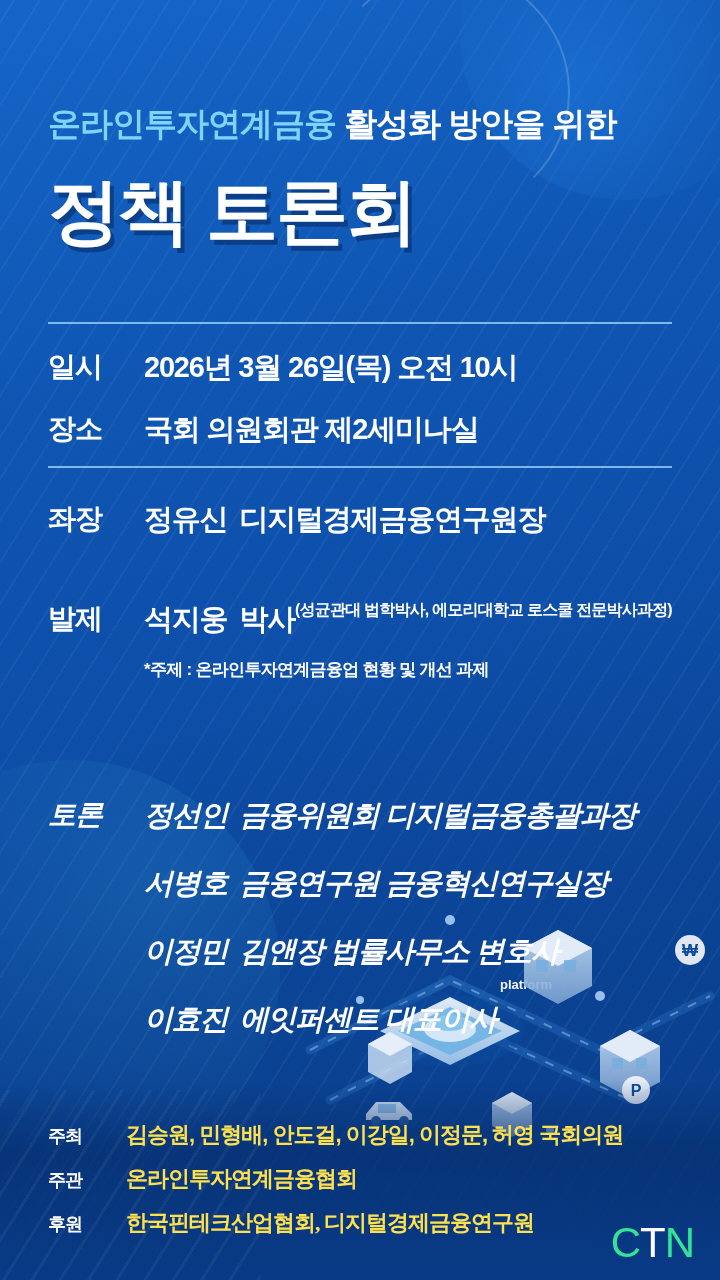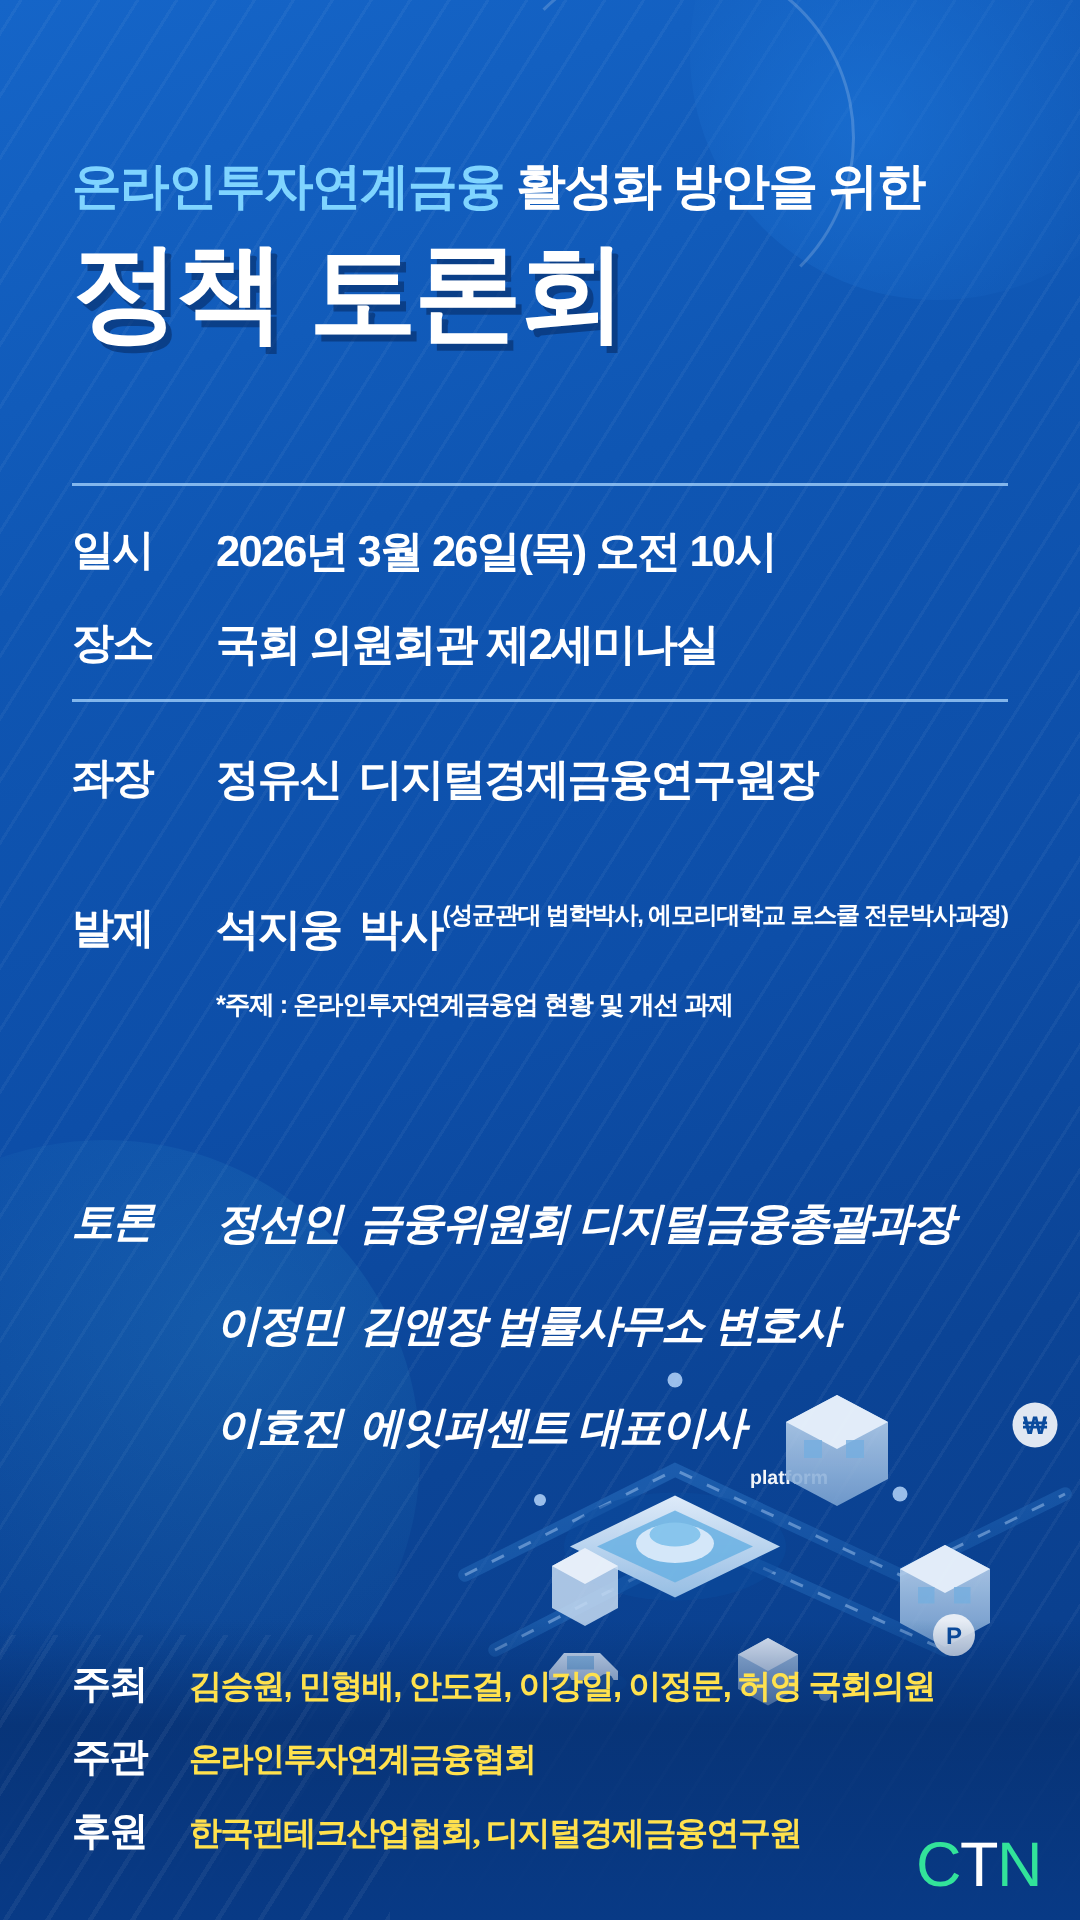--- a/index.html
+++ b/index.html
@@ -109,21 +109,21 @@
     font-weight: bold;
     letter-spacing: -1px;
     line-height: 1.2;
     color: #ffffff;
     white-space: nowrap;
   }
   .headline-sub .hl-blue {
     color: #7fd4ff;
   }
   .headline-main {
-    margin-top: 14px;
+    margin-top: 30px;
     font-size: 72px;
     font-weight: bold;
     letter-spacing: -2px;
     line-height: 1.05;
     color: #ffffff;
     text-shadow: 4px 5px 0 rgba(5,40,95,0.55);
     white-space: nowrap;
   }
 
   
@@ -195,21 +195,21 @@
   }
   .f-row {
     display: flex;
     align-items: baseline;
     white-space: nowrap;
   }
   .f-row + .f-row { margin-top: 14px; font-family: Liberation Serif, serif; }
   .f-label {
     color: #ffffff;
     font-weight: bold;
-    font-size: 26px;
+    font-size: 18px;
     letter-spacing: -1px;
     min-width: 78px;
   }
   .f-val {
     color: #ffe14d;
     font-weight: bold;
     font-size: 22px;
     letter-spacing: -1px;
   }
 
@@ -358,20 +358,24 @@
     <div class="subject-note">*주제 : 온라인투자연계금융업 현황 및 개선 과제</div>
   </div>
 
   <div class="info block-panel">
     <div class="row">
       <span class="label">토론</span>
       <span class="val">정선인</span>
       <span class="val yellow" style="margin-left:12px">금융위원회 디지털금융총괄과장</span>
     </div>
     <div class="row panel-indent">
+      <span class="val">서병호</span>
+      <span class="val yellow" style="margin-left:12px">금융연구원 금융혁신연구실장</span>
+    </div>
+    <div class="row panel-indent">
       <span class="val">이정민</span>
       <span class="val yellow" style="margin-left:12px">김앤장 법률사무소 변호사</span>
     </div>
     <div class="row panel-indent">
       <span class="val">이효진</span>
       <span class="val yellow" style="margin-left:12px">에잇퍼센트 대표이사</span>
     </div>
   </div>
 
   <div class="bg-bottom-band"></div>

